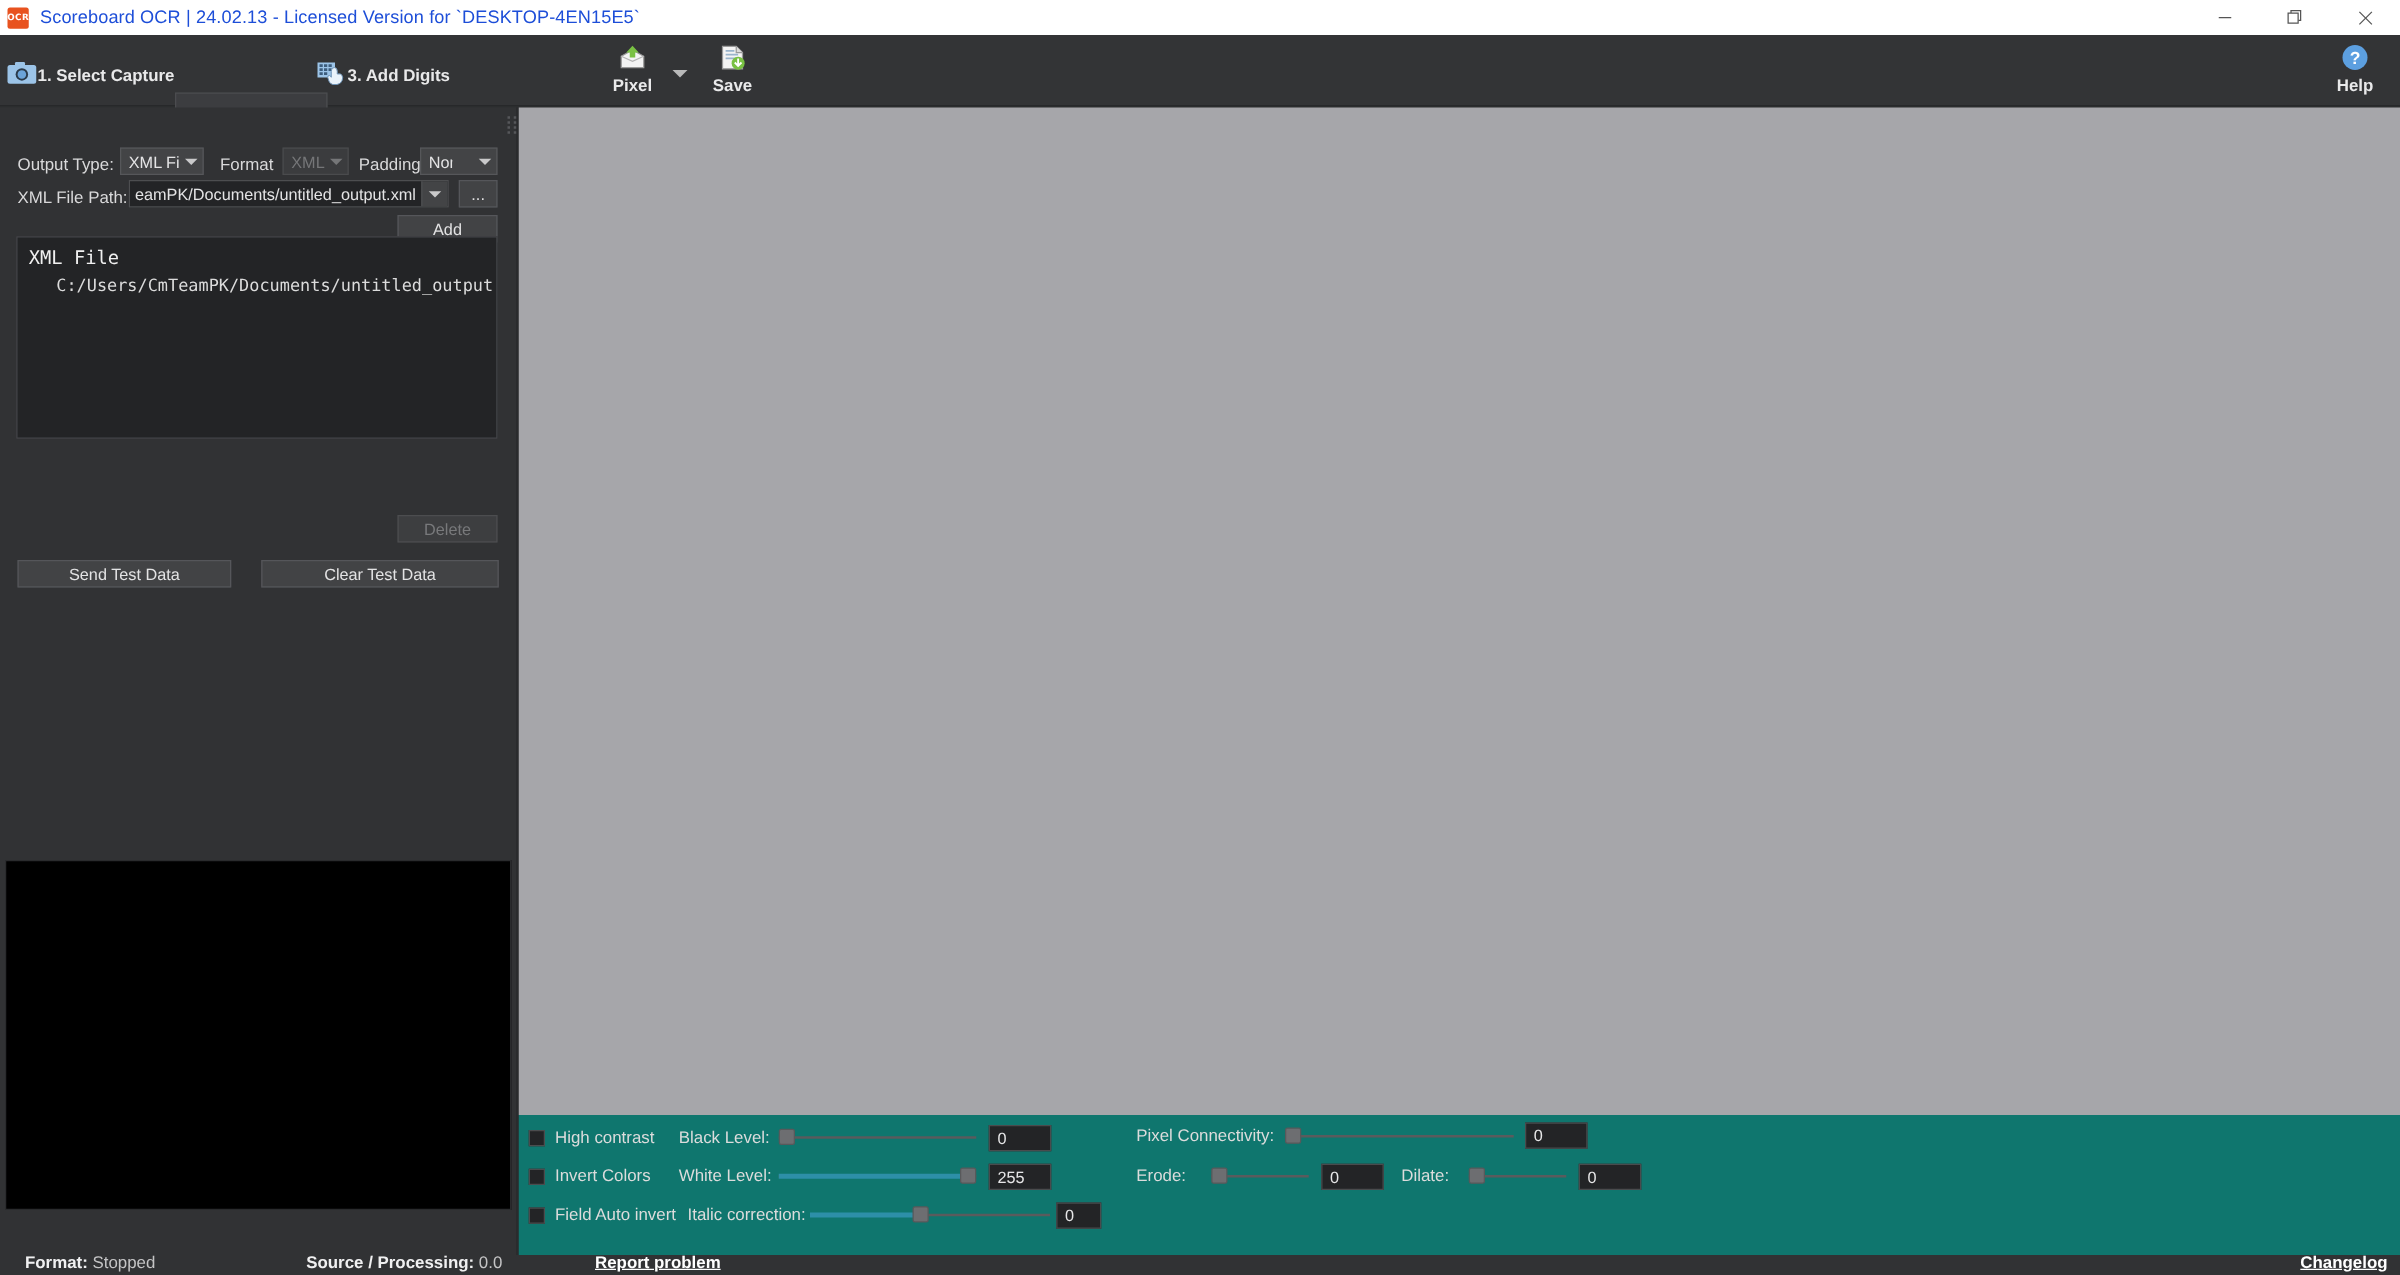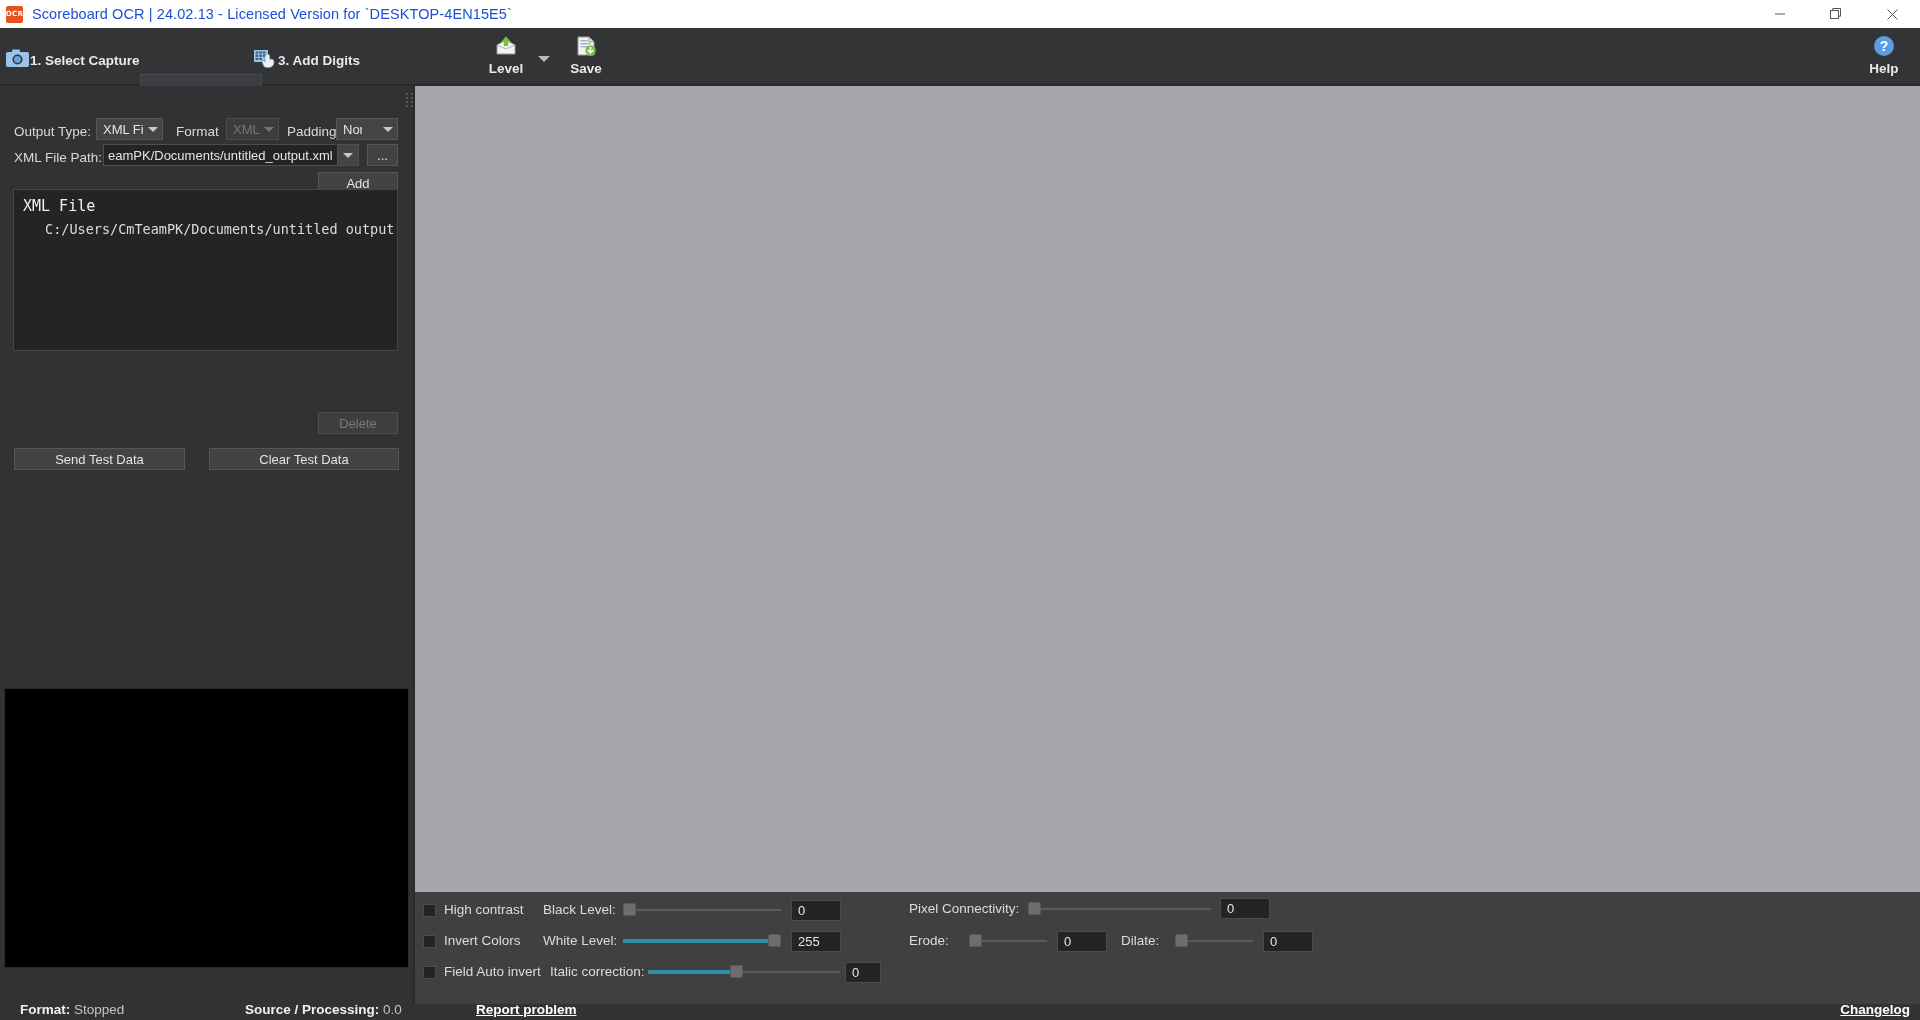--- a/index.html
+++ b/index.html
@@ -157,21 +157,21 @@
   #splitter-grip {
     position: absolute; left: 406px; top: 93px; width: 8px; height: 16px;
     display: grid; grid-template-columns: 2px 2px; grid-gap: 2px 3px;
     align-content: start;
   }
   #splitter-grip i { width: 2px; height: 2px; background: #56575a; display: block; }
 
   
   #options {
     position: absolute; left: 415px; top: 892px; width: 1505px; height: 112px;
-    background: #404040;
+    background: #0f766e;
   }
   .chk {
     position: absolute; width: 13px; height: 13px;
     background: #232426; border: 1px solid #4b4c4e;
   }
   .olbl { position: absolute; font-size: 13.5px; color: #dcdcdc; white-space: nowrap; }
   .slider { position: absolute; height: 14px; }
   .slider .track {
     position: absolute; left: 0; top: 6px; width: 100%; height: 2px; background: #5a5b5d;
   }
@@ -277,21 +277,21 @@
   </div>
 
   <div class="ribbon-btn" style="left:480px; width:52px;">
     <div class="btn-icon">
       <svg width="26" height="22" viewBox="0 0 26 22">
         <path d="M4 10 L13 5 L22 10 L22 19 L4 19 Z" fill="#f3f3f3" stroke="#9a9a9a" stroke-width="1"></path>
         <path d="M13 1.5 L18 7 L15.2 7 L15.2 11 L10.8 11 L10.8 7 L8 7 Z" fill="#79c143"></path>
         <path d="M4 10 L13 14 L22 10" fill="none" stroke="#b4b4b4" stroke-width="1"></path>
       </svg>
     </div>
-    <div class="btn-label">Level</div>
+    <div class="btn-label">Pixel</div>
   </div>
   <div class="ribbon-caret" style="left:538px;"></div>
 
   <div class="ribbon-btn" style="left:560px; width:52px;">
     <div class="btn-icon">
       <svg width="24" height="22" viewBox="0 0 24 22">
         <path d="M4 2 L15 2 L20 7 L20 20 L4 20 Z" fill="#f4f4f4" stroke="#9a9a9a" stroke-width="1"></path>
         <path d="M15 2 L15 7 L20 7" fill="#dcdcdc" stroke="#9a9a9a" stroke-width="1"></path>
         <g fill="#9ab4cc">
             <rect x="6.5" y="5" width="7" height="1.4"></rect>

